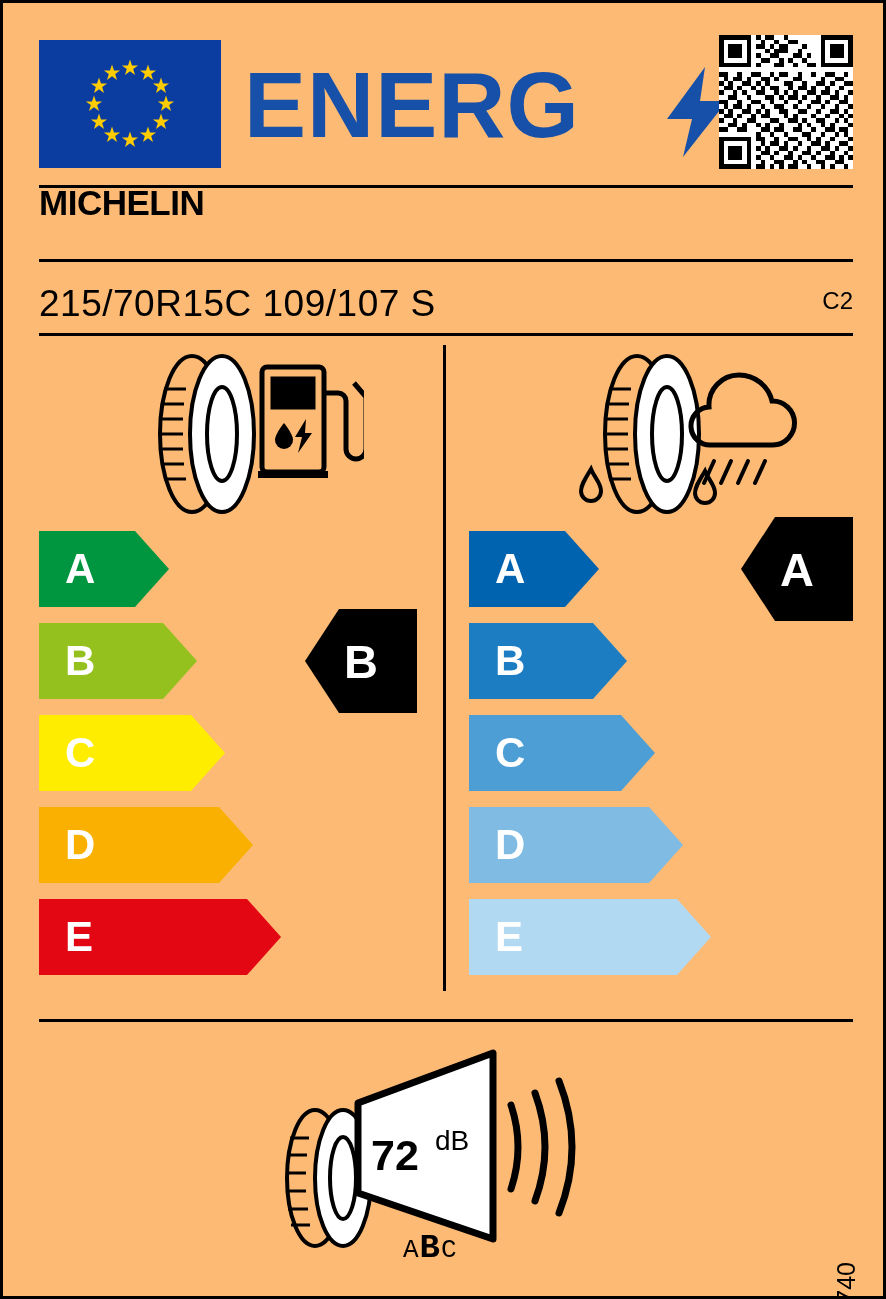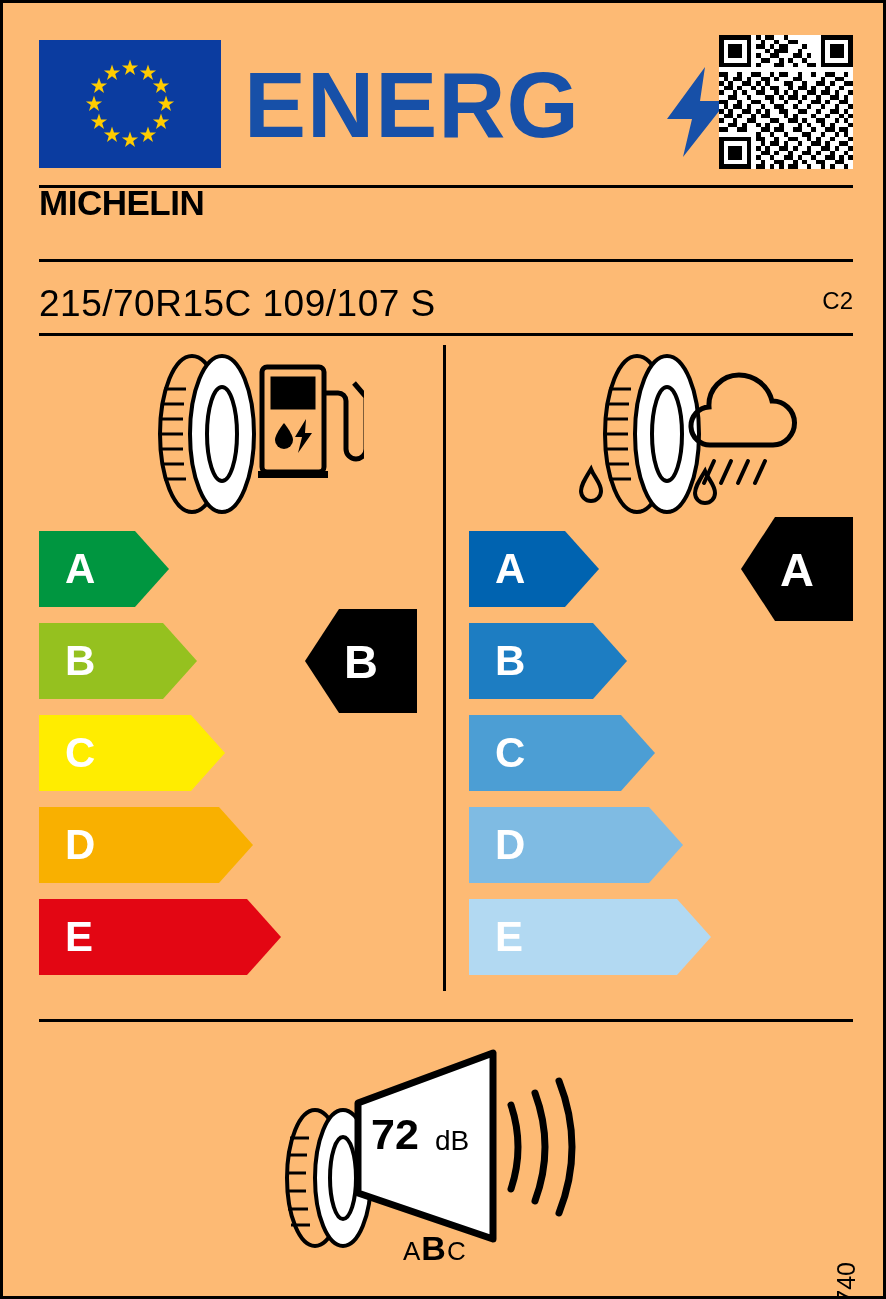--- a/index.html
+++ b/index.html
@@ -192,39 +192,40 @@
   .noise {
     position: absolute;
     left: 260px;
     top: 1040px;
     width: 370px;
     height: 230px;
   }
   .noise-db {
     position: absolute;
     left: 108px;
-    top: 67px;
+    top: 88px;
     font-size: 43px;
     font-weight: bold;
     color: #000;
   }
   .noise-unit {
     position: absolute;
     left: 172px;
     top: 82px;
     font-size: 28px;
     color: #000;
   }
   .noise-classes {
     position: absolute;
     left: 140px;
     top: 186px;
     font-size: 26px;
     color: #000;
     letter-spacing: 1px;
+    font-family: Liberation Mono, monospace;
   }
   .noise-classes b {
     font-size: 34px;
   }
   .year {
     position: absolute;
     right: 22px;
     bottom: 34px;
     font-size: 25px;
     color: #000;

